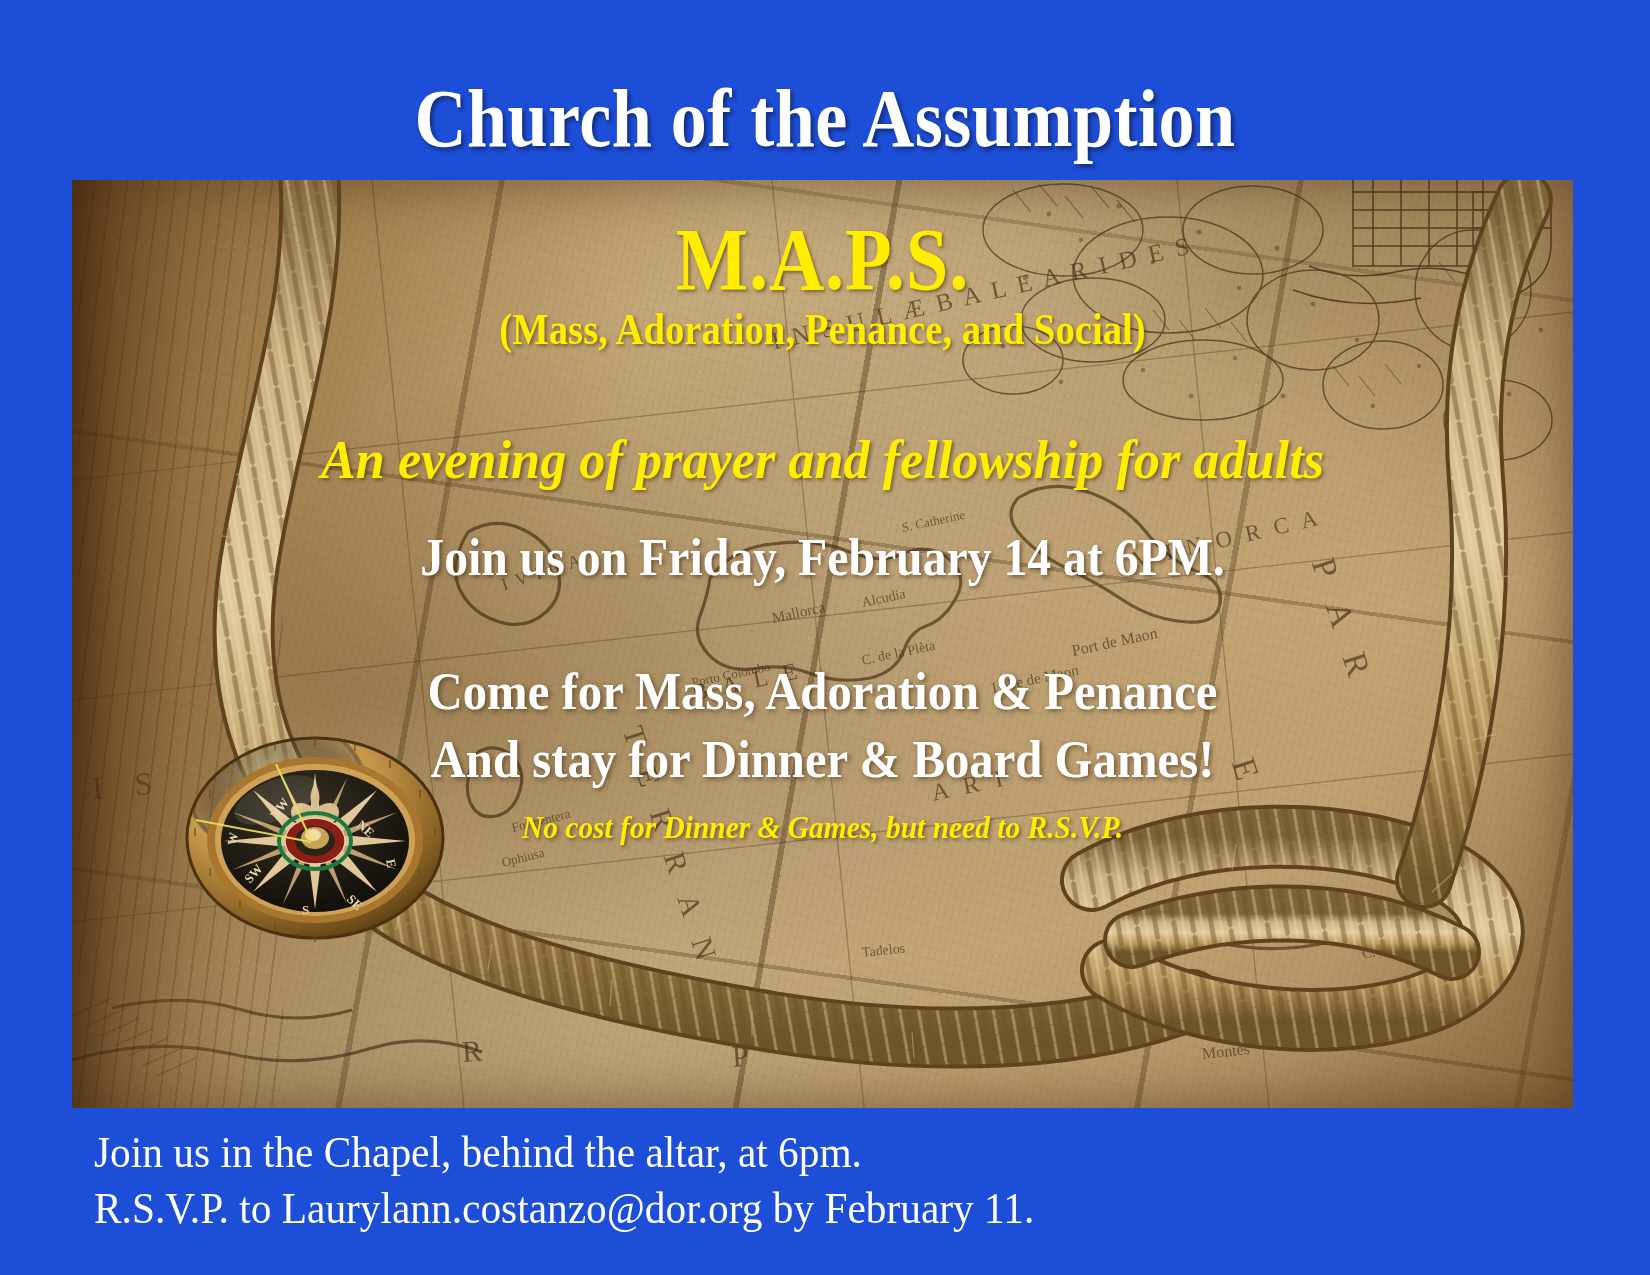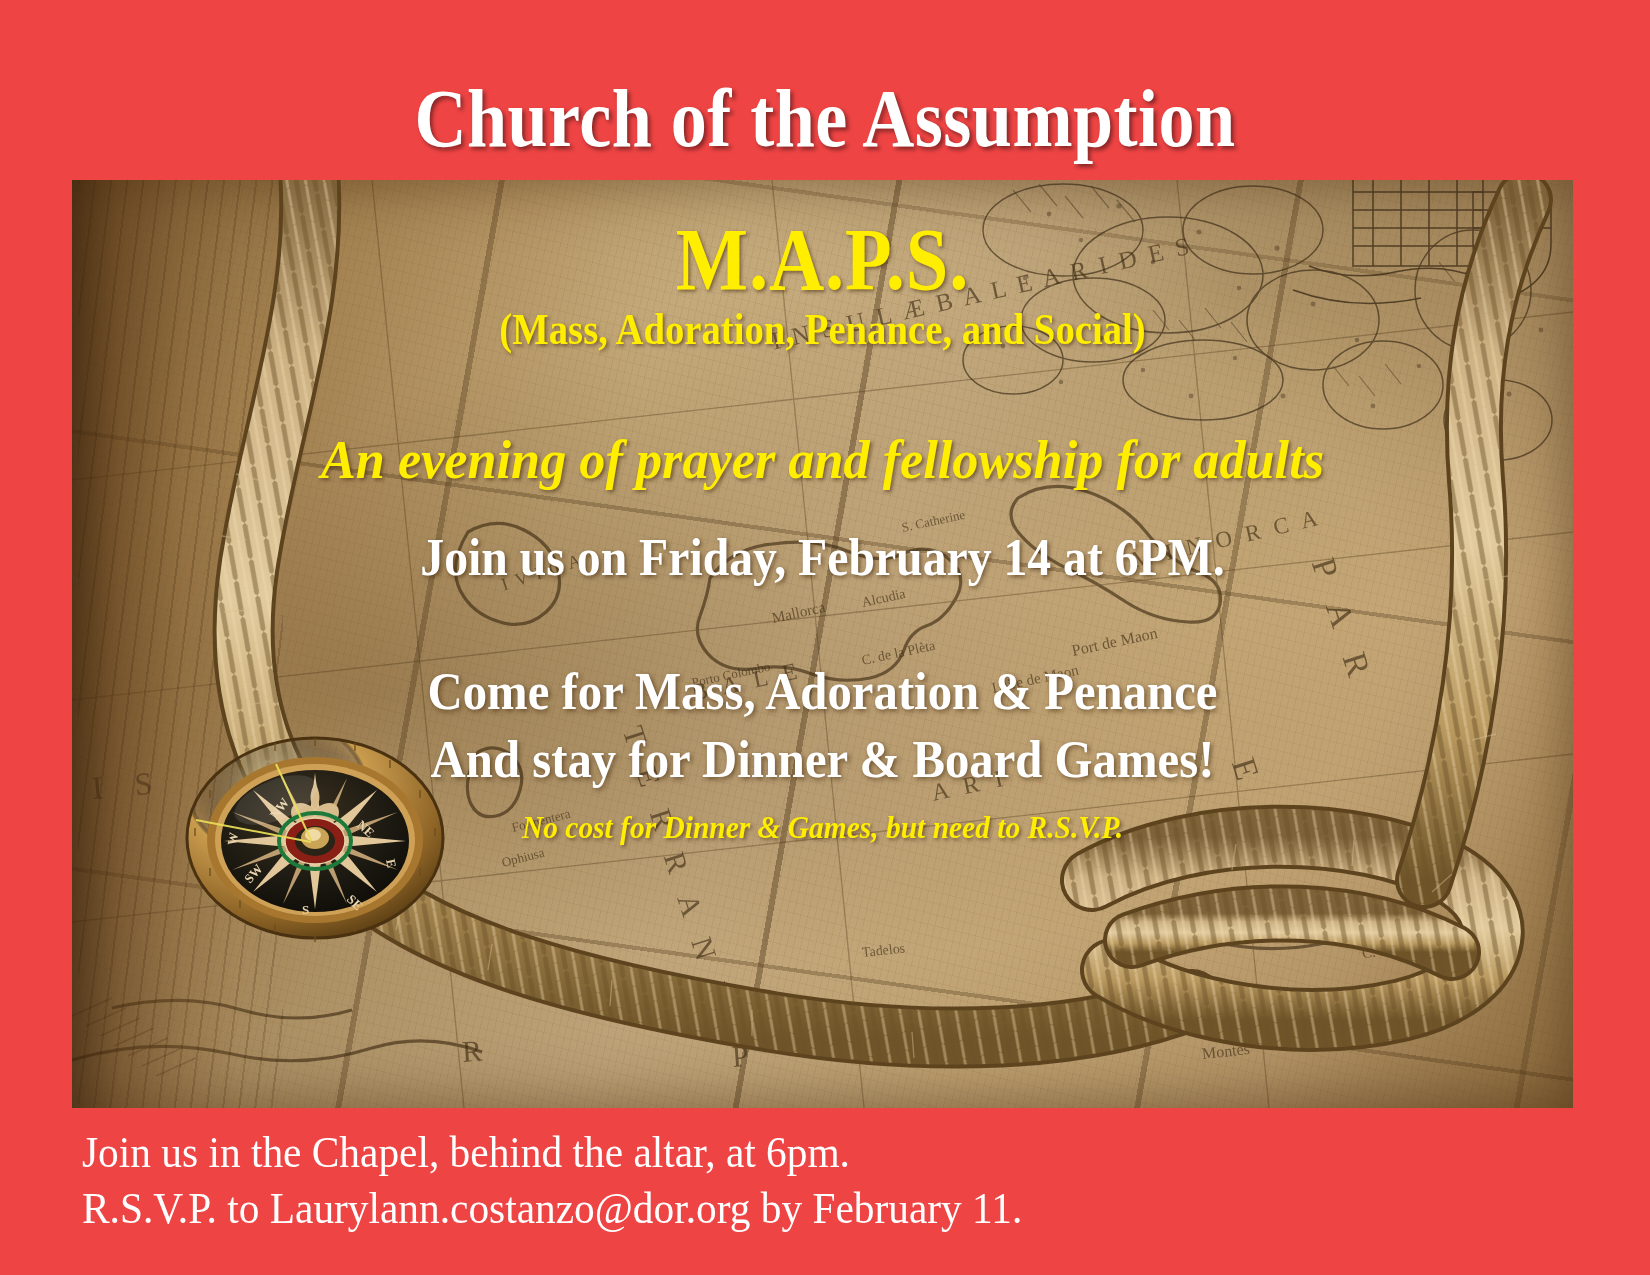--- a/index.html
+++ b/index.html
@@ -8,21 +8,21 @@
     padding: 0;
     background: #6f3c17;
   }
   body {
     font-family: "Liberation Serif", serif;
   }
   .flyer {
     position: relative;
     width: 1650px;
     height: 1275px;
-    background: #ef4444;
+    background: #1d4ed8;
     overflow: hidden;
   }
 
   
   .header-title {
     position: absolute;
     top: 78px;
     left: 0;
     width: 1650px;
     text-align: center;
@@ -206,21 +206,21 @@
     font-family: "Liberation Serif", serif;
     font-weight: bold;
     font-style: italic;
     font-size: 31px;
     transform: scaleX(0.95);
   }
 
   
   .footer {
     position: absolute;
-    left: 82px;
+    left: 94px;
     top: 1125px;
     color: #ffffff;
     font-family: "Liberation Serif", serif;
     font-size: 44px;
     line-height: 1.28;
     z-index: 40;
   }
   .footer div { white-space: nowrap; transform: scaleX(0.94); transform-origin: left center; }
 </style>
 </head>

